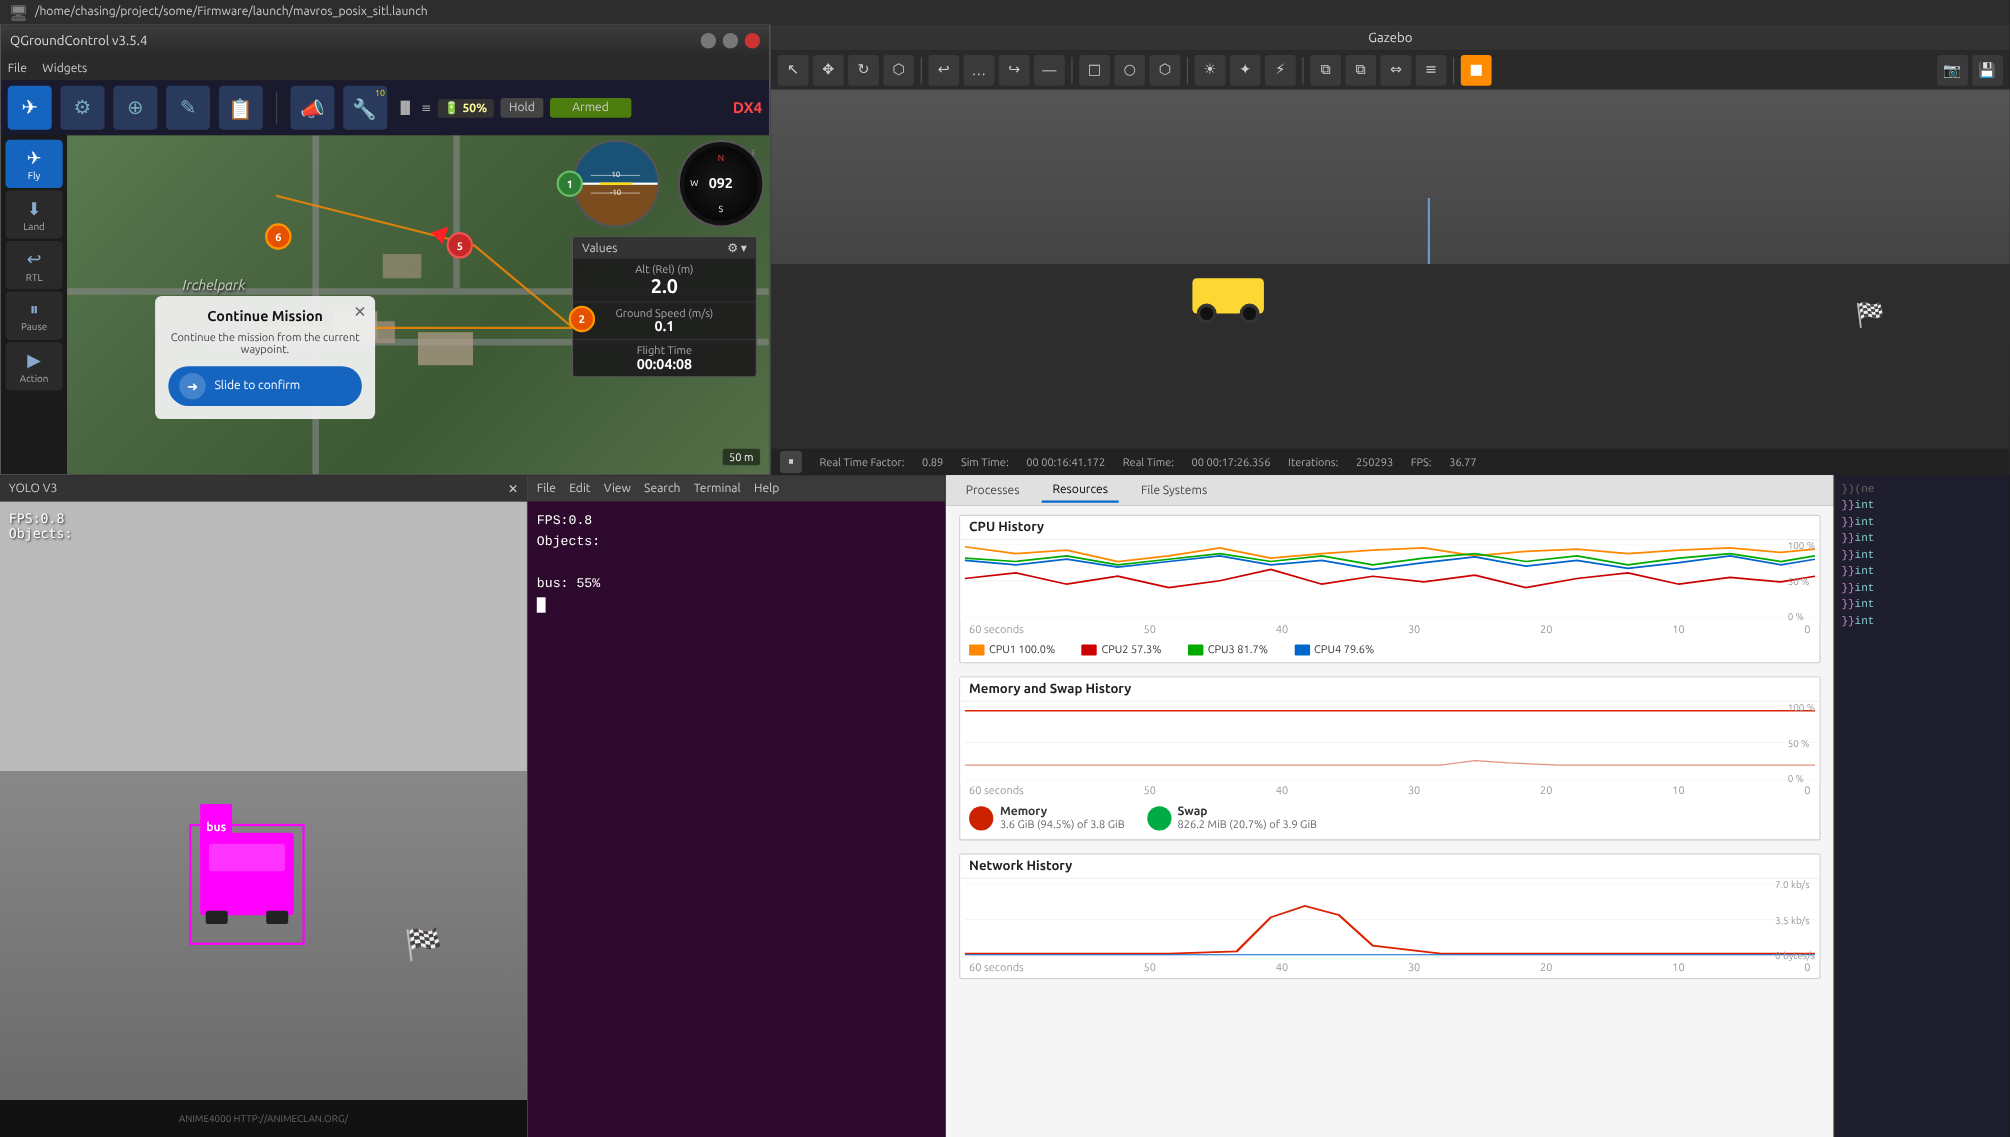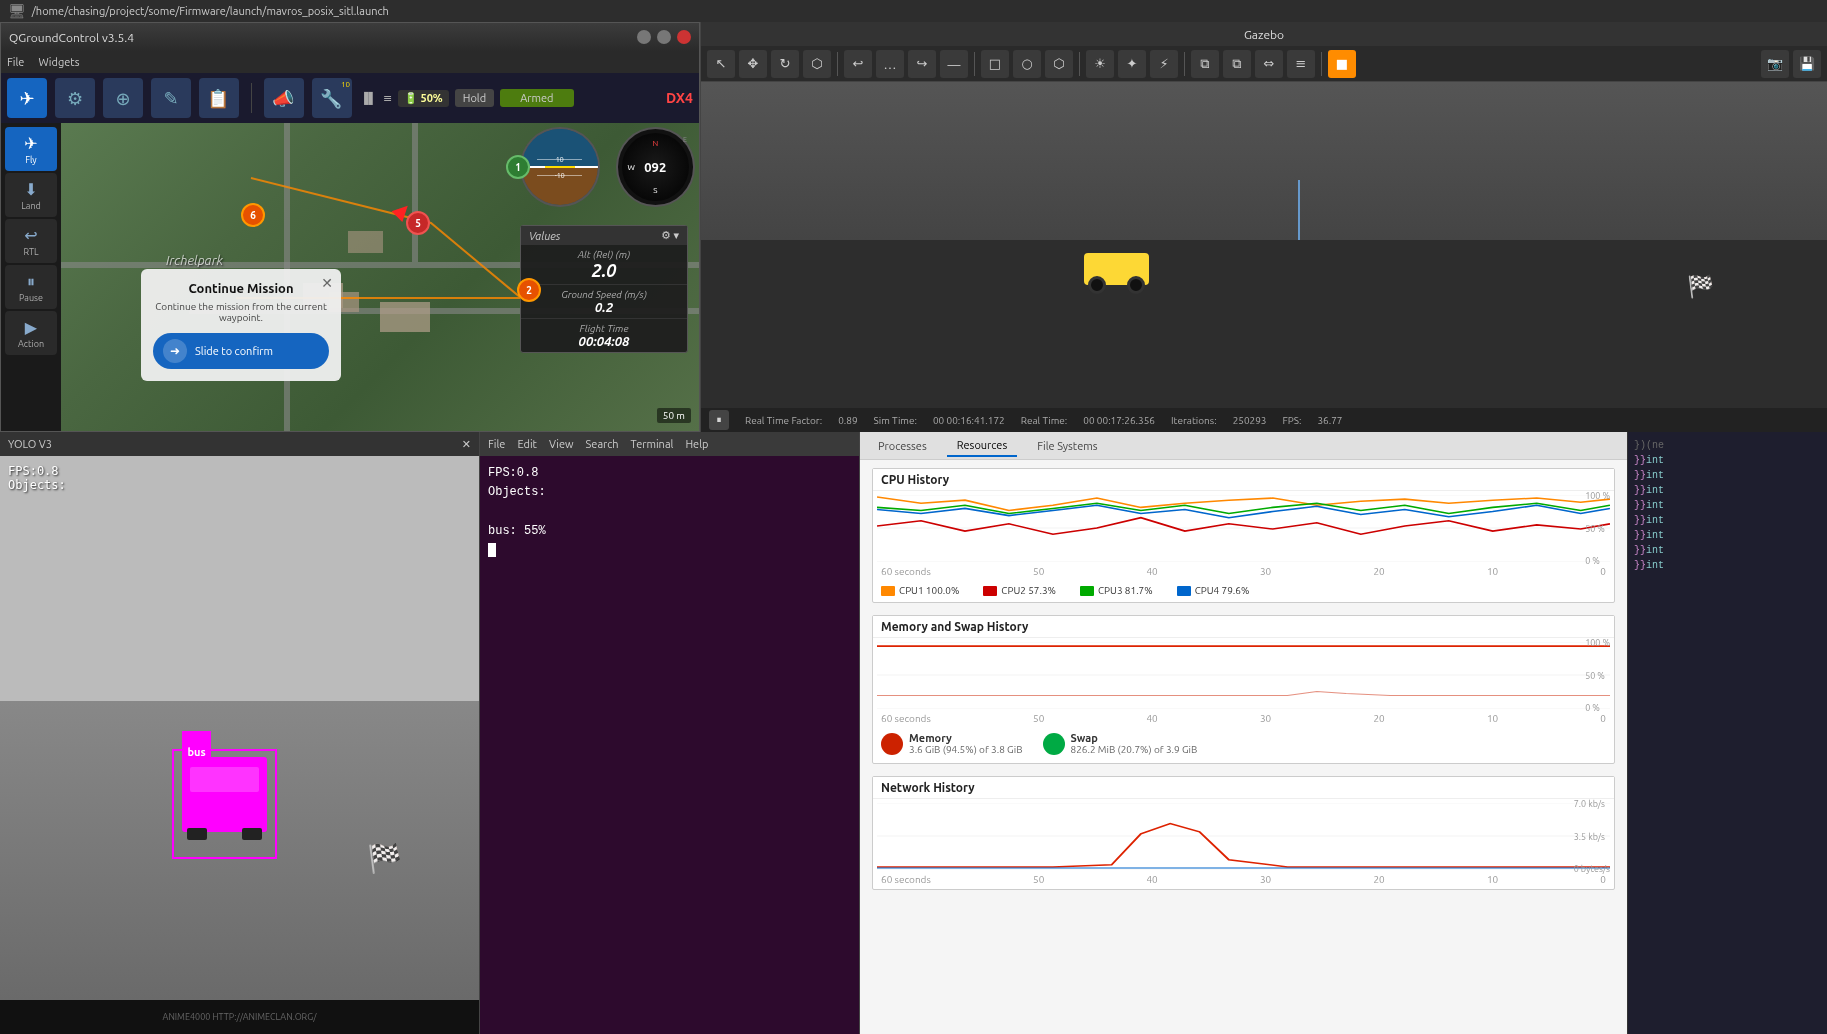--- a/index.html
+++ b/index.html
@@ -357,23 +357,22 @@
       font-size: 13px;
       font-weight: bold;
       color: #fff;
     }
 
     
     .values-panel {
       background: rgba(30,30,30,0.95);
       border: 1px solid #555;
       border-radius: 3px;
-      margin-top: 18px;
+      margin-top: 8px;
       width: 168px;
-      font-style: italic;
     }
     .values-header {
       background: #333;
       padding: 3px 8px;
       display: flex;
       align-items: center;
       justify-content: space-between;
     }
     .values-header span { font-size: 11px; color: #ccc; }
     .values-gear { color: #aaa; cursor: pointer; }
@@ -741,21 +740,21 @@
     }
 
     
     .network-section {
       background: #fff;
       border: 1px solid #ccc;
     }
 
     
     .code-panel {
-      width: 200px;
+      width: 160px;
       flex-shrink: 0;
       background: #1e1e2e;
       font-family: 'Courier New', monospace;
       font-size: 10px;
       color: #88cc88;
       padding: 6px;
       overflow: hidden;
       border-left: 1px solid #333;
     }
     .code-line { line-height: 1.5; white-space: nowrap; overflow: hidden; }
@@ -934,21 +933,21 @@
           <div class="values-header">
             <span>Values</span>
             <span class="values-gear">⚙ ▾</span>
           </div>
           <div class="values-row">
             <div class="values-row-label">Alt (Rel) (m)</div>
             <div class="values-row-value">2.0</div>
           </div>
           <div class="values-row">
             <div class="values-row-label">Ground Speed (m/s)</div>
-            <div class="values-row-value values-row-small">0.2</div>
+            <div class="values-row-value values-row-small">0.1</div>
           </div>
           <div class="values-row" style="border-bottom:none;">
             <div class="values-row-label">Flight Time</div>
             <div class="values-row-value values-row-small">00:04:08</div>
           </div>
         </div>
       </div>
 
       <div class="continue-mission">
         <div class="cm-close">✕</div>

